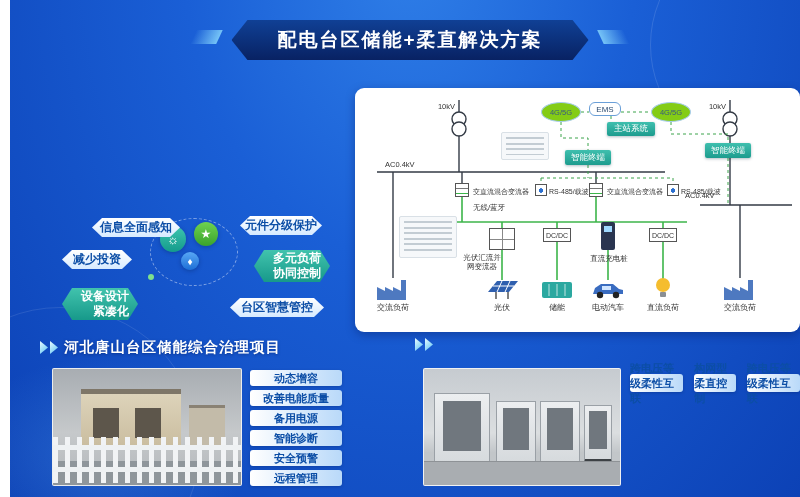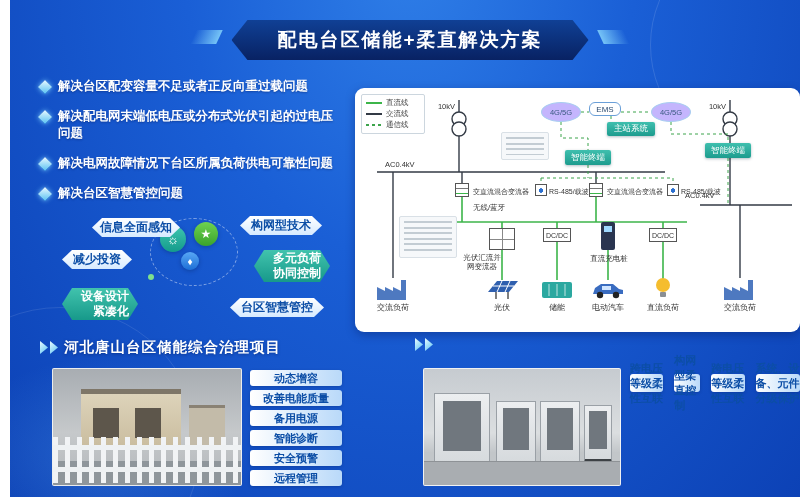--- a/index.html
+++ b/index.html
@@ -66,21 +66,21 @@
   .dlabel.ctr { text-align:center; white-space:normal; line-height:1.25; }
   .legend { position:absolute; left:6px; top:6px; width:64px; height:40px;
     border:1px solid #ccd6de; border-radius:2px; padding:3px 4px;
     display:flex; flex-direction:column; justify-content:space-between; }
   .lrow { display:flex; align-items:center; gap:4px; }
   .ls { width:16px; height:2px; flex:none; }
   .ls.dc   { background:#3cb54a; }
   .ls.ac   { background:#333a45; }
   .ls.comm { background:repeating-linear-gradient(90deg,#3da44c 0 3px,transparent 3px 6px); }
   .ltext { font-size:7.5px; color:#444; }
-  .cloud { position:absolute; width:40px; height:20px; background:#c4b5fd; border:1px solid #a8cdf0;
+  .cloud { position:absolute; width:40px; height:20px; background:#84cc16; border:1px solid #a8cdf0;
     border-radius:50%; display:flex; align-items:center; justify-content:center; font-size:7.5px; color:#3a5a80; }
   .wbox { position:absolute; background:#fff; border:1px solid #6a9fd8; display:flex; align-items:center;
     justify-content:center; font-size:8px; color:#2a4a70; border-radius:6px; }
   .tbox { position:absolute; background:linear-gradient(180deg,#3fbfae,#1d9c8e); color:#fff;
     display:flex; align-items:center; justify-content:center; font-size:8.5px; border-radius:2px;
     box-shadow:0 1px 3px rgba(0,40,60,.3); }
   .note { position:absolute; background:#f6f8fa; border:1px solid #d9e0e6; border-radius:2px; }
   .note-lines { margin:4px; height:calc(100% - 8px);
     background:repeating-linear-gradient(180deg,#c3ccd3 0 2px, transparent 2px 5.5px); }
   .devbox { position:absolute; background:#fff; border:1px solid #555; }
@@ -139,47 +139,29 @@
   <div class="bg-ring1"></div>
   <div class="bg-ring2"></div>
   <div class="bg-glow"></div>
 
   <div class="banner-wrap">
     <div class="banner-wing wing-l"></div>
     <div class="banner"><span>配电台区储能+柔直解决方案</span></div>
     <div class="banner-wing wing-r"></div>
   </div>
 
-  <div class="problems">
-    <div class="prob">
-      <span class="diamond"></span>
-      <span class="prob-text">解决台区配变容量不足或者正反向重过载问题</span>
-    </div>
-    <div class="prob">
-      <span class="diamond"></span>
-      <span class="prob-text">解决配电网末端低电压或分布式光伏引起的过电压问题</span>
-    </div>
-    <div class="prob">
-      <span class="diamond"></span>
-      <span class="prob-text">解决电网故障情况下台区所属负荷供电可靠性问题</span>
-    </div>
-    <div class="prob">
-      <span class="diamond"></span>
-      <span class="prob-text">解决台区智慧管控问题</span>
-    </div>
-  </div>
 
   <div class="innov">
     <div class="innov-ring"></div>
     <div class="innov-c c1">☼</div>
     <div class="innov-c c2">★</div>
     <div class="innov-c c3">♦</div>
     <div class="innov-dot"></div>
     <div class="hexpill p0">信息全面感知</div>
-    <div class="hexpill p1">构网型技术</div>
+    <div class="hexpill p1">元件分级保护</div>
     <div class="hexpill p2">减少投资</div>
     <div class="hexpill teal p4">
         <span>设备设计紧凑化</span>
       </div>
     <div class="hexpill teal p3">
         <span>多元负荷协同控制</span>
       </div>
     <div class="hexpill p5">台区智慧管控</div>
   </div>
 
@@ -220,34 +202,20 @@
         <path d="M206,34 V50 H233 V62"></path>
           <path d="M316,34 V46 H373 V55"></path>
         <path d="M233,77 V90"></path>
           <path d="M186,90 H318"></path>
         <path d="M186,90 V96"></path>
           <path d="M318,90 V96"></path>
         <path d="M373,70 V117"></path>
       </g>
     </svg>
 
-    <div class="legend">
-      <div class="lrow">
-          <span class="ls dc"></span>
-          <span class="ltext">直流线</span>
-        </div>
-      <div class="lrow">
-          <span class="ls ac"></span>
-          <span class="ltext">交流线</span>
-        </div>
-      <div class="lrow">
-          <span class="ls comm"></span>
-          <span class="ltext">通信线</span>
-        </div>
-    </div>
 
     <div class="dlabel" style="left:70px;top:14px;width:30px;text-align:right">10kV</div>
     <div class="dlabel" style="left:341px;top:14px;width:30px;text-align:right">10kV</div>
 
     <div class="cloud" style="left:186px;top:14px">4G/5G</div>
     <div class="wbox" style="left:234px;top:14px;width:32px;height:14px">EMS</div>
     <div class="tbox" style="left:252px;top:34px;width:48px;height:14px">主站系统</div>
     <div class="cloud" style="left:296px;top:14px">4G/5G</div>
 
     <div class="note" style="left:146px;top:44px;width:48px;height:28px">
@@ -364,15 +332,14 @@
       </div>
     <div class="cab cab4">
         <div class="door"></div>
       </div>
     <div class="pr-ground"></div>
   </div>
   <div class="fpills-right">
     <div class="fpill">跨电压等级柔性互联</div>
     <div class="fpill">构网型柔直控制</div>
     <div class="fpill">跨电压等级柔性互联</div>
-    <div class="fpill">系统、设备、元件分级保护</div>
   </div>
 </div>
 
 </body></html>

